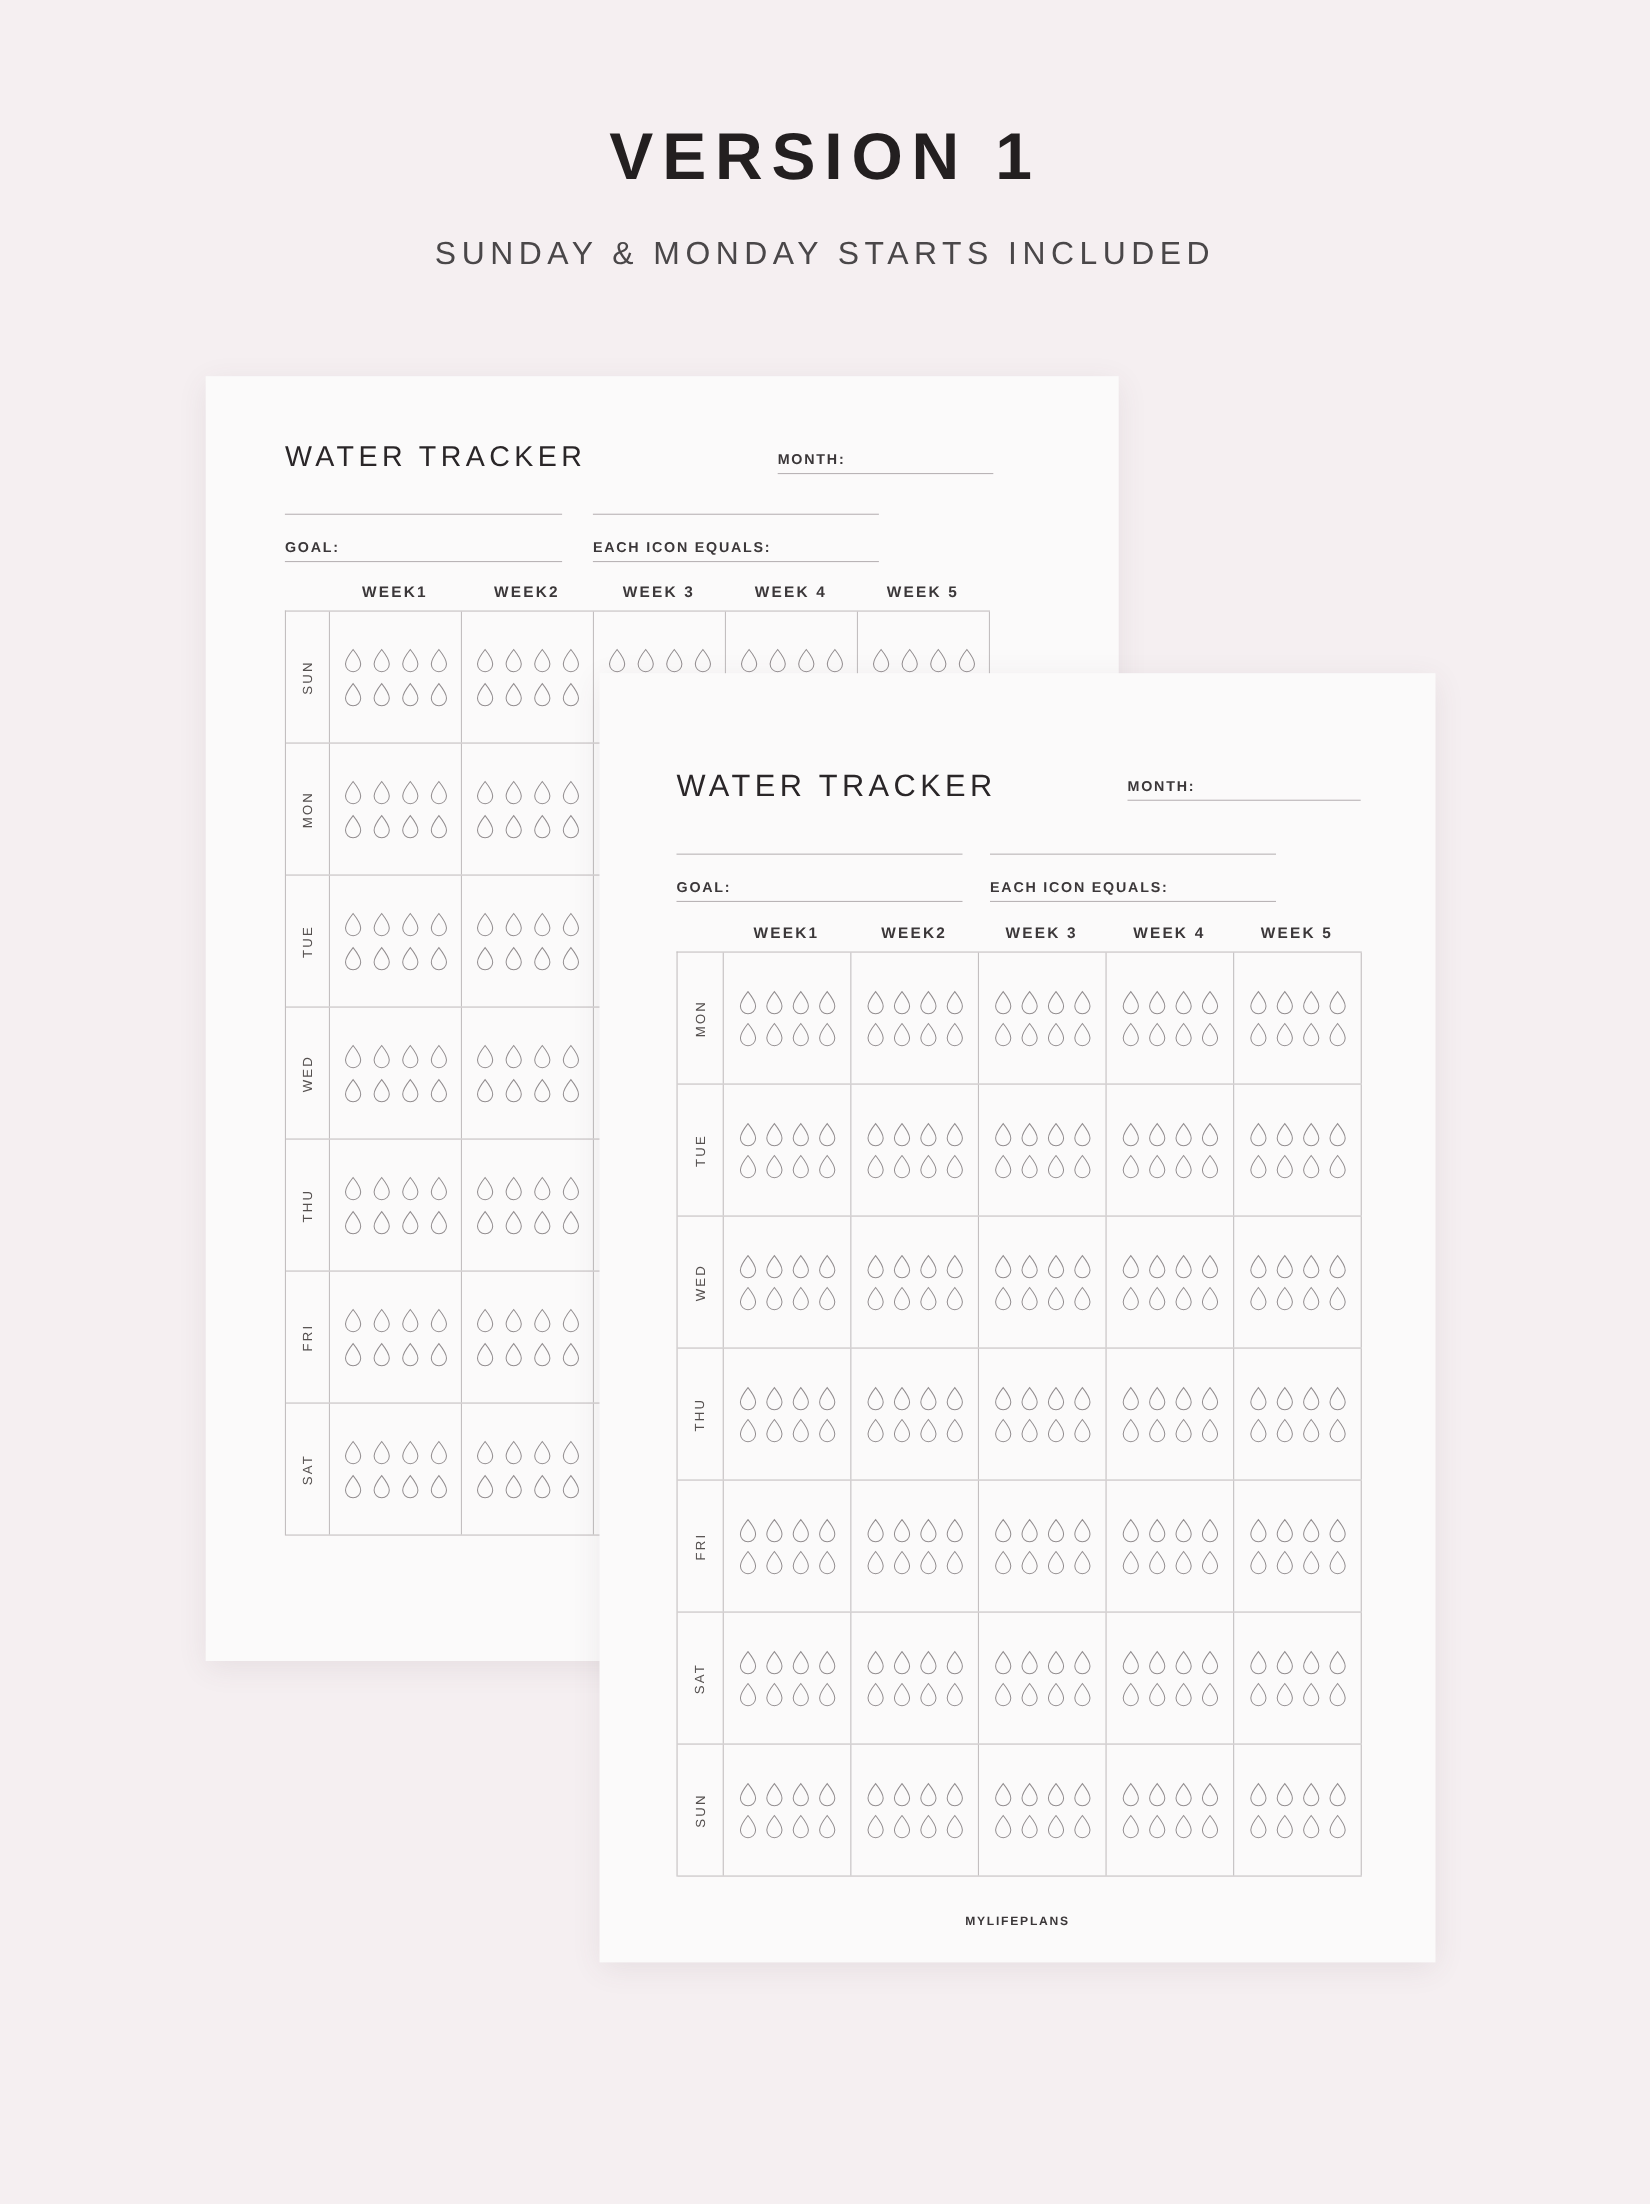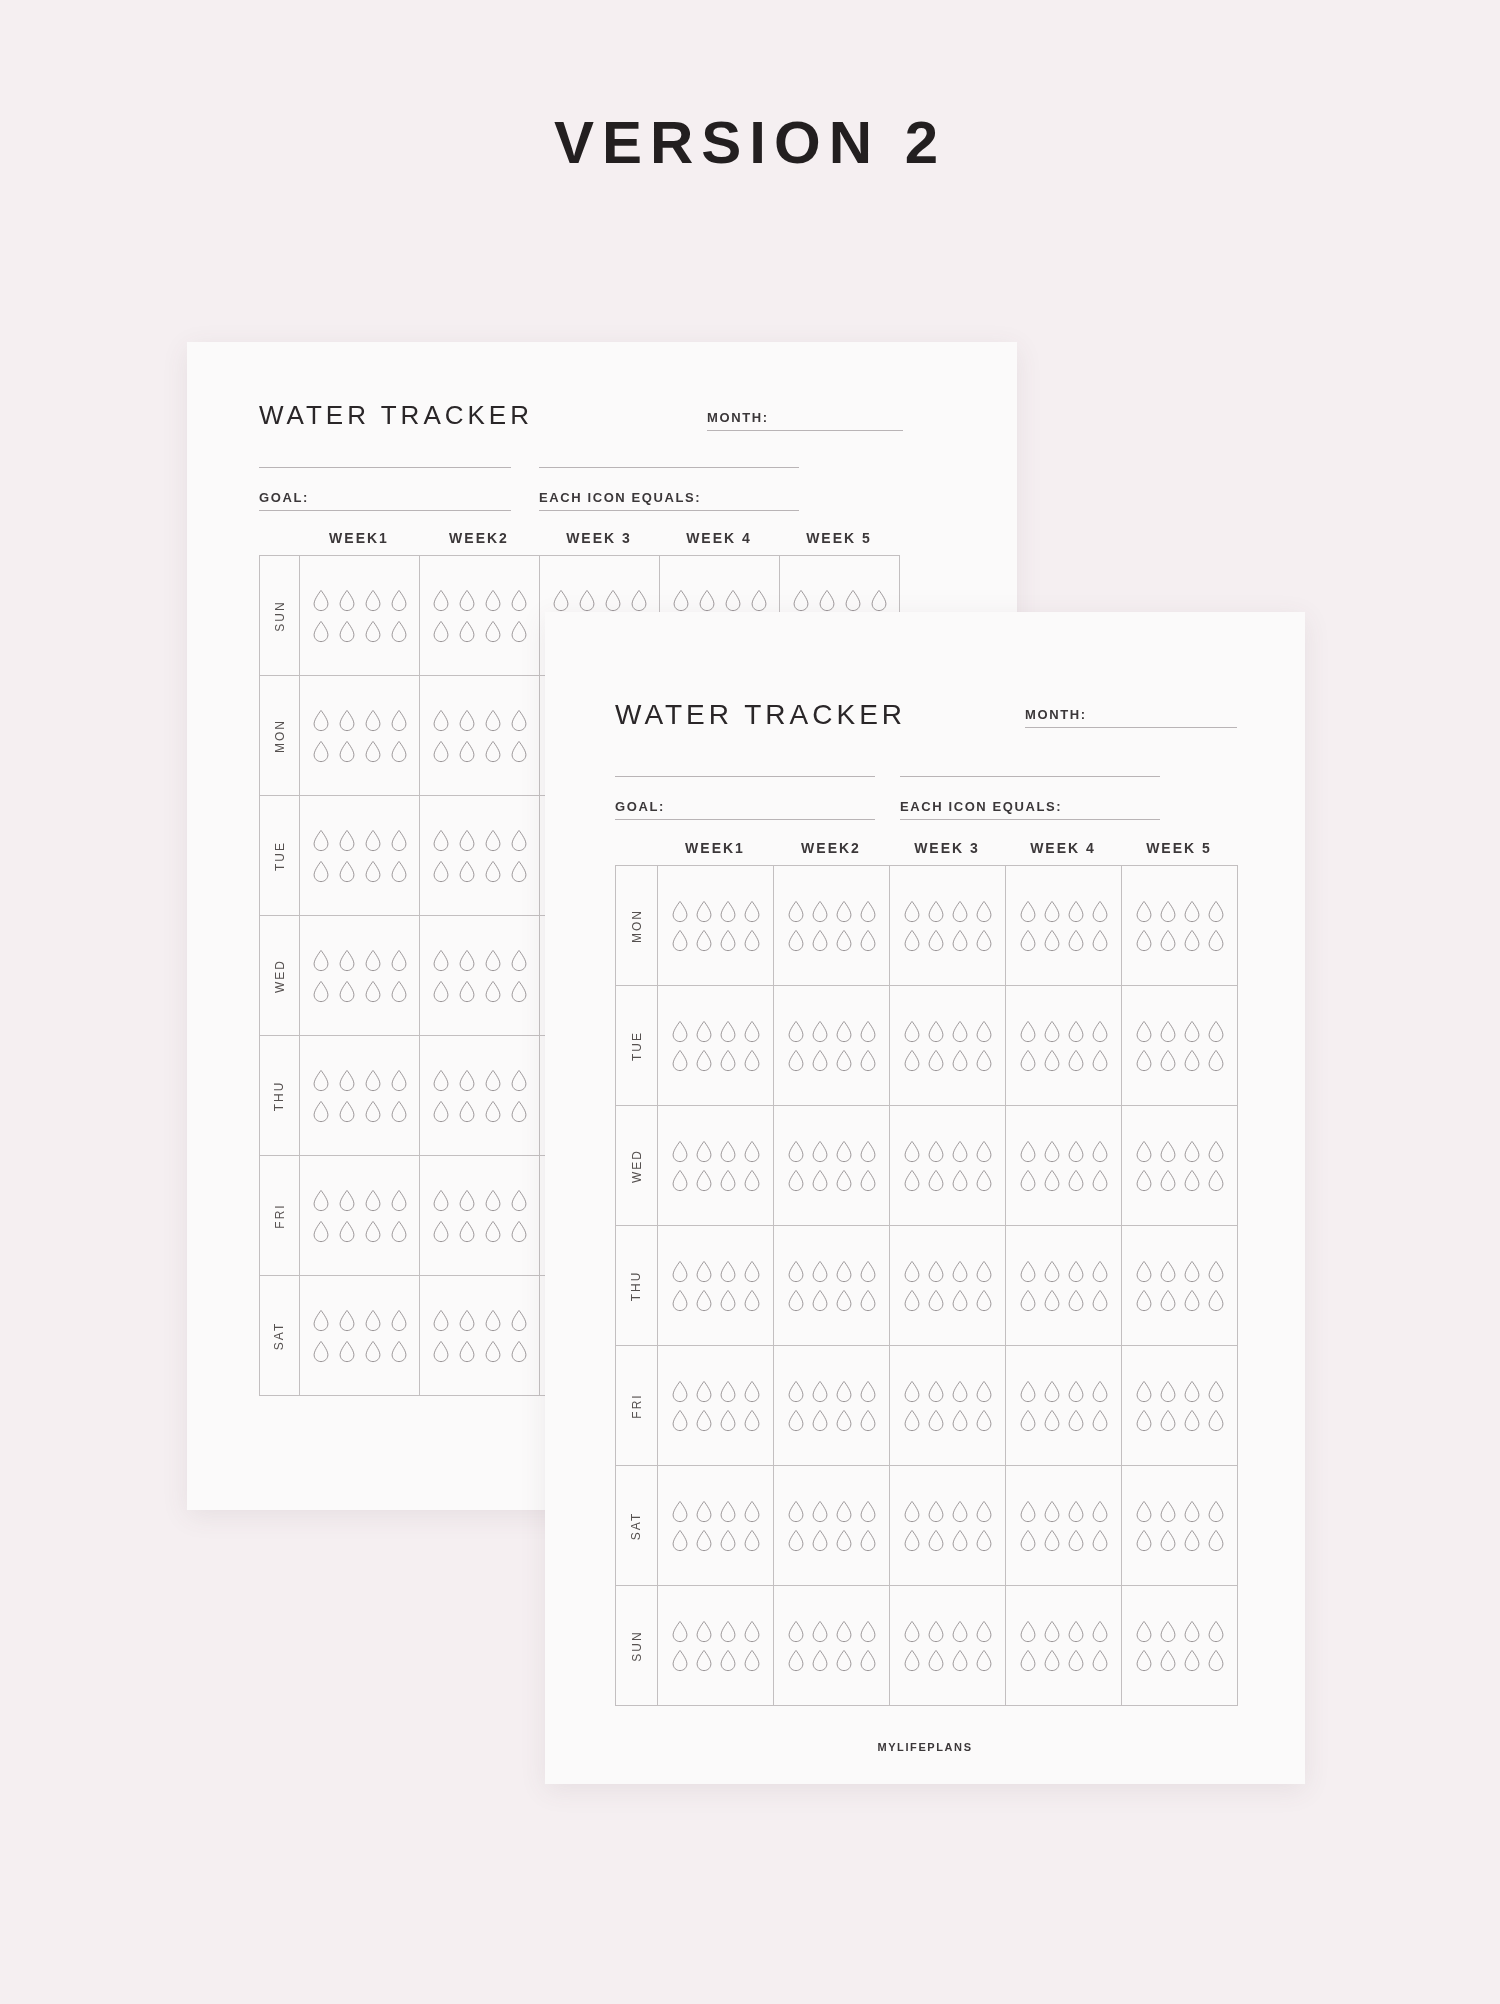--- a/index.html
+++ b/index.html
@@ -193,21 +193,22 @@
   .sheet-back .month-block { left: 520px; top: 68px; width: 196px; }
   .sheet-back .field-goal { left: 72px; top: 125px; width: 252px; }
   .sheet-back .field-icon { left: 352px; top: 125px; width: 260px; }
   .sheet-back .weeks-row { left: 72px; top: 188px; width: 640px; }
   .sheet-back .grid { left: 72px; top: 213px; }
 </style>
 </head>
 <body>
 
 <div class="header">
-  <div class="title">VERSION 2</div>
+  <div class="title">VERSION 1</div>
+  <div class="subtitle">SUNDAY &amp; MONDAY STARTS INCLUDED</div>
 </div>
 
 <div class="sheet sheet-back">
   <div class="page-inner">
     <div class="doc-title">WATER TRACKER</div>
 
     <div class="month-block">
       <div class="month-label">MONTH:</div>
       <div class="rule"></div>
     </div>

